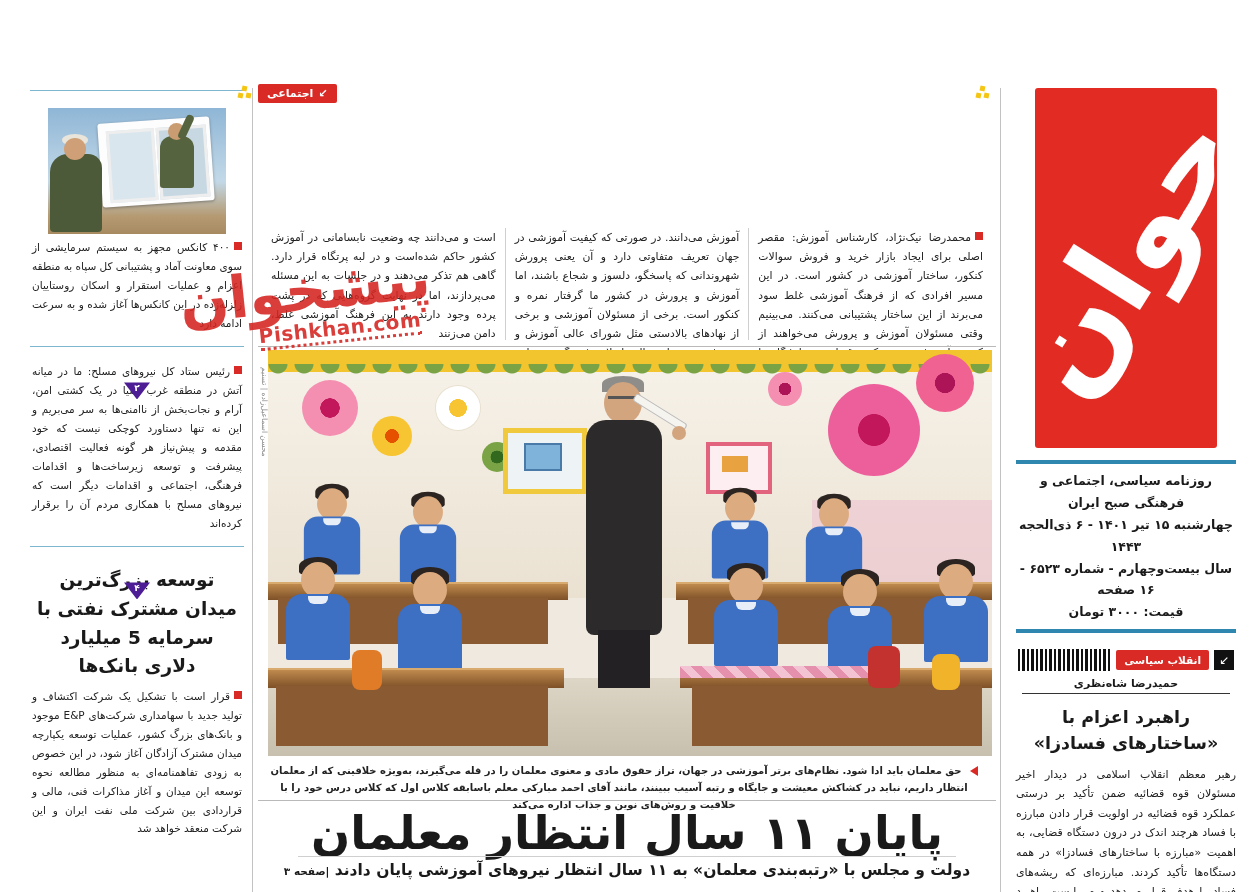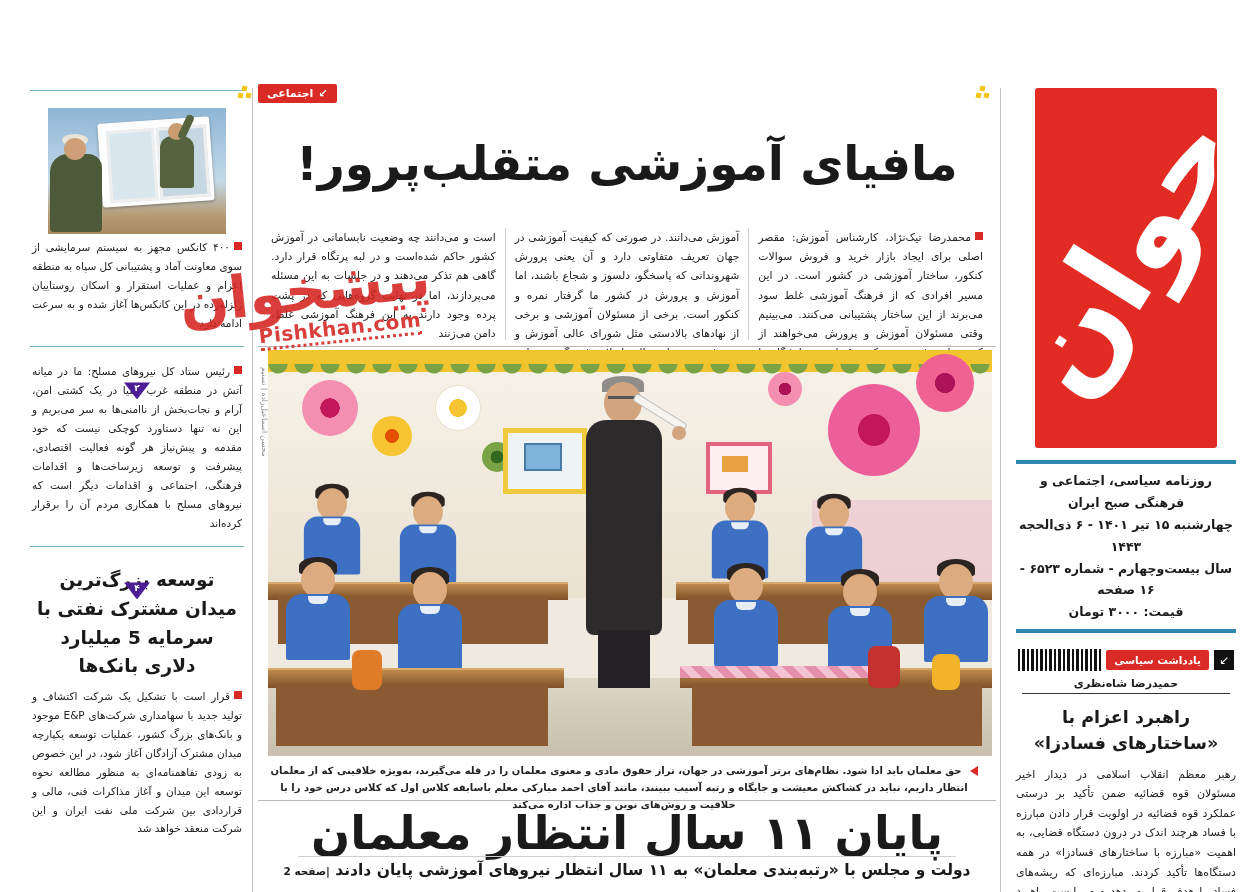--- a/index.html
+++ b/index.html
@@ -122,21 +122,21 @@
     <div class="pubinfo">
       <div>روزنامه سیاسی، اجتماعی و فرهنگی صبح ایران</div>
       <div>چهارشنبه ۱۵ تیر ۱۴۰۱ - ۶ ذی‌الحجه ۱۴۴۳</div>
       <div>سال بیست‌وچهارم - شماره ۶۵۲۳ - ۱۶ صفحه</div>
       <div>قیمت: ۳۰۰۰ تومان</div>
     </div>
     <hr class="teal">
 
     <div class="noterow">
       <span class="blackarrow">↙</span>
-      <span class="notebadge">یادداشت سیاسی</span>
+      <span class="notebadge">انقلاب سیاسی</span>
       <span class="barcode"></span>
     </div>
     <div class="author">حمیدرضا شاه‌نظری</div>
     <hr class="hthin" style="border-color:#333;margin:0 6px;">
     <div class="op-title">راهبرد اعزام با «ساختارهای فسادزا»</div>
     <div class="op-body"><span>رهبر معظم انقلاب اسلامی در دیدار اخیر مسئولان قوه قضائیه ضمن تأکید بر درستی عملکرد قوه قضائیه در اولویت قرار دادن مبارزه با فساد هرچند اندک در درون دستگاه قضایی، به اهمیت «مبارزه با ساختارهای فسادزا» در همه دستگاه‌ها تأکید کردند. مبارزه‌ای که ریشه‌های فساد را هدف قرار می‌دهد و می‌بایست راهبرد اساسی همه دستگاه‌ها به خصوص دستگاه قضایی در مقابله با فساد در نظر گرفته شود. در هر سیستم انسانی، امکان ایجاد فساد وجود دارد و طبیعتاً همه انسان‌ها خود را ملزم به رعایت قانون و اخلاق و دوری از فساد و سوءاستفاده از موقعیت و امکانات نمی‌دانند و اگر زمینه‌هایی وجود داشته باشد و امکانش فراهم شود عده‌ای، ولو معدود، دست به فساد خواهند زد. نمی‌توان در مبارزه با فساد و ایجاد سلامت در اداره کشور، صرفاً بر تقوا و خودکنترلی افراد تکیه کرد. در کنار ترویج اخلاق و قانونمداری و ایجاد زمینه‌های گسترش آن، می‌بایست شرایط را به گونه‌ای سامان داد که امکان و زمینه ایجاد فساد در ساختارهای کشور به صفر رسیده یا بسیار کم شود </span></div>
   </div>
 
   <div class="rail">
     <div class="sdiv" style="margin-top:86px;">
@@ -185,21 +185,20 @@
           <i></i>
           <i></i>
           <i></i>
         </span>
       <span class="secbadge">
         <span>↙</span>
         <span>اجتماعی</span>
       </span>
     </div>
 
-    <div class="mainhead">مافیای آموزشی متقلب‌پرور!</div>
 
     <div class="intro">
       <div class="col"><span class="bullet"></span><span>محمدرضا نیک‌نژاد، کارشناس آموزش: مقصر اصلی برای ایجاد بازار خرید و فروش سوالات کنکور، ساختار آموزشی در کشور است. در این مسیر افرادی که از فرهنگ آموزشی غلط سود می‌برند از این ساختار پشتیبانی می‌کنند. می‌بینیم وقتی مسئولان آموزش و پرورش می‌خواهند از کیفیت آموزش صحبت کنند، قبولی در دانشگاه را کیفیت</span></div>
       <div class="col">آموزش می‌دانند. در صورتی که کیفیت آموزشی در جهان تعریف متفاوتی دارد و آن یعنی پرورش شهروندانی که پاسخگو، دلسوز و شجاع باشند، اما آموزش و پرورش در کشور ما گرفتار نمره و کنکور است. برخی از مسئولان آموزشی و برخی از نهادهای بالادستی مثل شورای عالی آموزش و پرورش و شورای عالی انقلاب فرهنگی می‌دانند کنکور «بد»</div>
       <div class="col"><span>است و می‌دانند چه وضعیت نابسامانی در آموزش کشور حاکم شده‌است و در لبه پرتگاه قرار دارد. گاهی هم تذکر می‌دهند و در جلسات به این مسئله می‌پردازند، اما در نهایت گروه‌هایی که در پشت پرده وجود دارند به این فرهنگ آموزشی غلط، دامن می‌زنند</span><span class="pageref3">صفحه ۳</span></div>
     </div>
 
     <div class="photoline"></div>
     <div class="credit">محسن اسماعیل‌زاده | تسنیم</div>
 
@@ -301,16 +300,16 @@
       <div class="bag" style="left:84px;top:300px;width:30px;height:40px;background:#e07b28;"></div>
       <div class="bag" style="left:600px;top:296px;width:32px;height:42px;background:#c3322e;"></div>
       <div class="bag" style="left:664px;top:304px;width:28px;height:36px;background:#f0b32a;"></div>
     </div>
 
     <div class="caption"><span class="capmark"></span><span>حق معلمان باید ادا شود. نظام‌های برتر آموزشی در جهان، تراز حقوق مادی و معنوی معلمان را در قله می‌گیرند، به‌ویژه خلاقینی که از معلمان انتظار داریم، نباید در کشاکش معیشت و جایگاه و رتبه آسیب ببینند، مانند آقای احمد مبارکی معلم باسابقه کلاس اول که کلاس درس خود را با خلاقیت و روش‌های نوین و جذاب اداره می‌کند</span></div>
 
     <div class="capline"></div>
     <div class="bhead">پایان ۱۱ سال انتظار معلمان</div>
     <div class="bline"></div>
-    <div class="bsub"><span>دولت و مجلس با «رتبه‌بندی معلمان» به ۱۱ سال انتظار نیروهای آموزشی پایان دادند </span><small>|صفحه 2</small></div>
+    <div class="bsub"><span>دولت و مجلس با «رتبه‌بندی معلمان» به ۱۱ سال انتظار نیروهای آموزشی پایان دادند </span><small>|صفحه ۳</small></div>
   </div>
 
 </div>
 
 </body></html>

